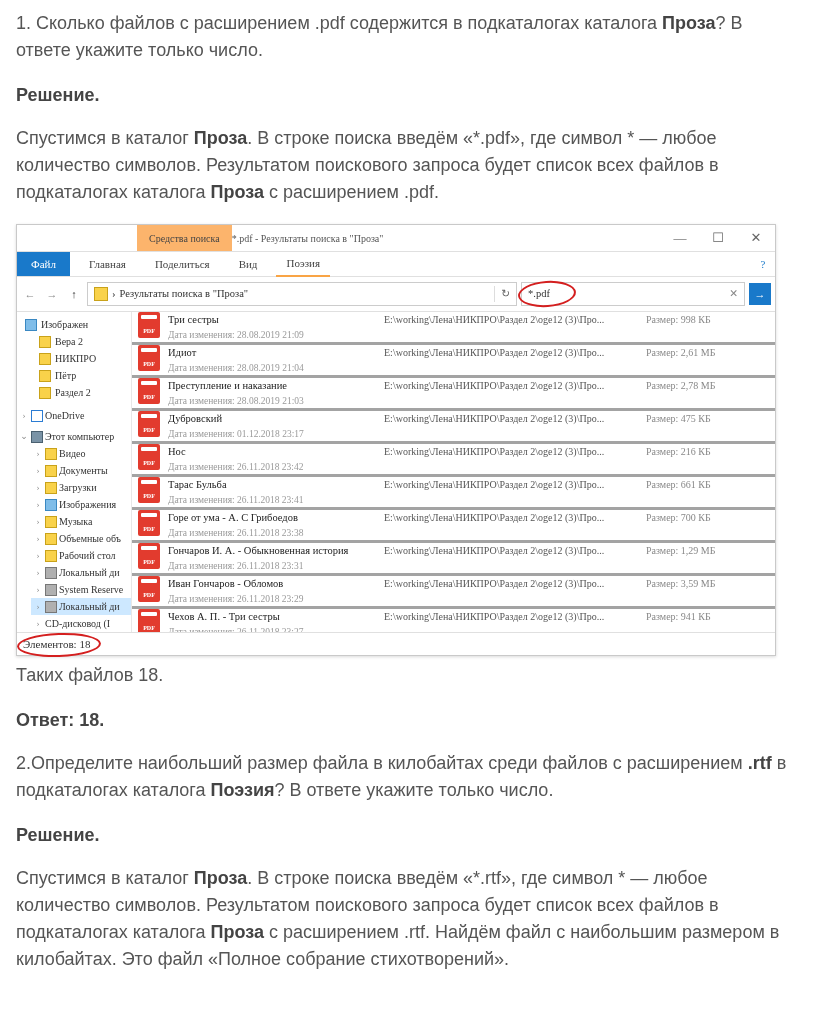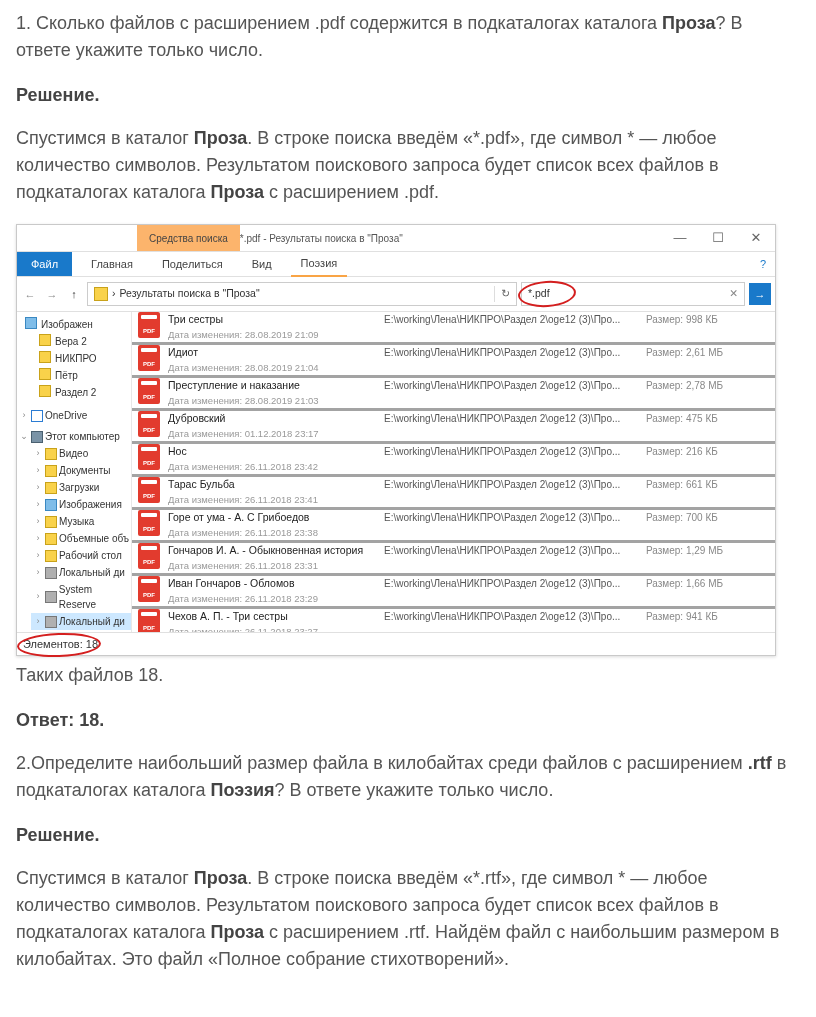--- a/index.html
+++ b/index.html
@@ -15,21 +15,21 @@
     padding: 10px 16px 20px 16px;
   }
   .text p { margin: 0 0 18px 0; }
   .text strong { color: #444; font-weight: bold; }
   .heading { font-weight: bold; color: #444; margin: 14px 0 16px 0; }
 
   
   .explorer {
     width: 758px;
     border: 1px solid #c9c9c9;
-    font-family: Liberation Sans, sans-serif;
+    font-family: Liberation Serif, serif;
     font-size: 11px;
     color: #333;
     margin: 5px 0 6px 0;
     box-shadow: 0 1px 3px rgba(0,0,0,0.15);
     background: #fff;
   }
   .titlebar {
     display: flex;
     align-items: stretch;
     height: 26px;
@@ -98,21 +98,21 @@
     width:54px; height:22px; left:-4px; top:-2px; pointer-events:none;
     transform: rotate(-4deg);
   }
 
   .explorer-body { display:flex; height: 320px; }
   .sidebar {
     width: 114px; border-right:1px solid #e8e8e8; overflow:hidden;
     font-size:10px; color:#333; padding-top:4px; position:relative;
   }
   .side-item {
-    display:flex; align-items:flex-start; gap:4px;
+    display:flex; align-items:center; gap:4px;
     padding: 1px 2px 1px 8px; white-space:nowrap;
   }
   .side-ico { width:10px; height:10px; flex-shrink:0; }
   .fld { background:#f9d24a; border:1px solid #c9a21a; }
   .img { background:#7fbde9; border:1px solid #3a88c2; }
   .onedrive { background:#fff; border:1px solid #2b7cd3; }
   .pc { background:#7a93a6; border:1px solid #4a6070; }
   .drive { background:#b0b0b0; border:1px solid #777; }
   .side-subgroup { margin-left: 14px; }
   .tree-toggle { color:#888; width:10px; text-align:center; font-size:9px;}
@@ -373,21 +373,21 @@
             <div class="pathcol">E:\working\Лена\НИКПРО\Раздел 2\oge12 (3)\Про...</div>
             <div class="sizecol">Размер: 1,29 МБ</div>
           </div>
           <div class="row">
             <div class="pdf-icon"></div>
             <div class="namecol">
               <div class="fname">Иван Гончаров - Обломов</div>
               <div class="fdate">Дата изменения: 26.11.2018 23:29</div>
             </div>
             <div class="pathcol">E:\working\Лена\НИКПРО\Раздел 2\oge12 (3)\Про...</div>
-            <div class="sizecol">Размер: 1,66 МБ</div>
+            <div class="sizecol">Размер: 3,59 МБ</div>
           </div>
           <div class="row">
             <div class="pdf-icon"></div>
             <div class="namecol">
               <div class="fname">Чехов А. П. - Три сестры</div>
               <div class="fdate">Дата изменения: 26.11.2018 23:27</div>
             </div>
             <div class="pathcol">E:\working\Лена\НИКПРО\Раздел 2\oge12 (3)\Про...</div>
             <div class="sizecol">Размер: 941 КБ</div>
           </div>

